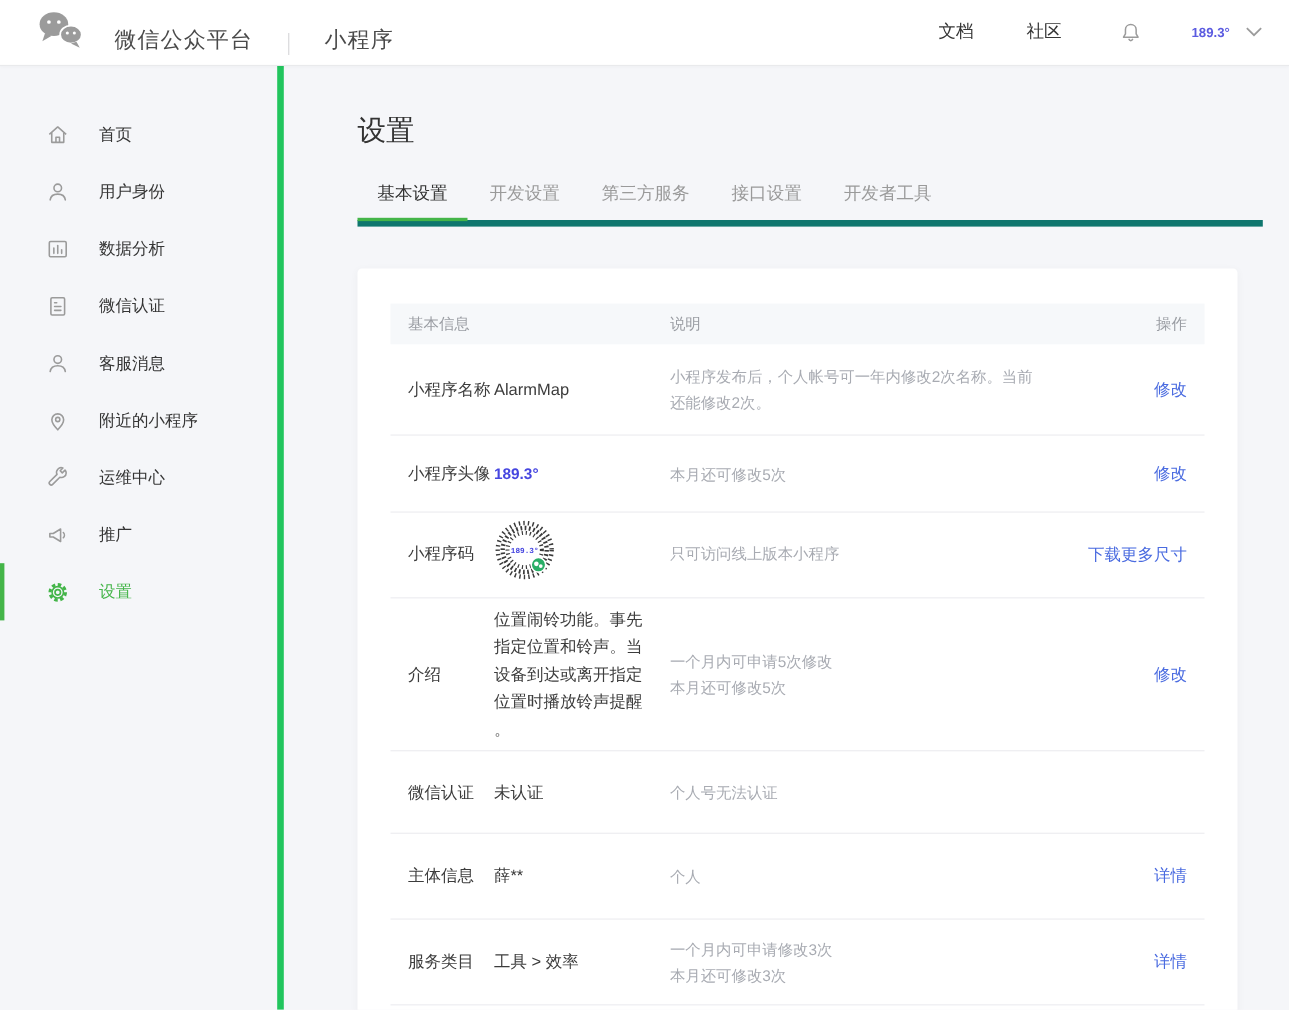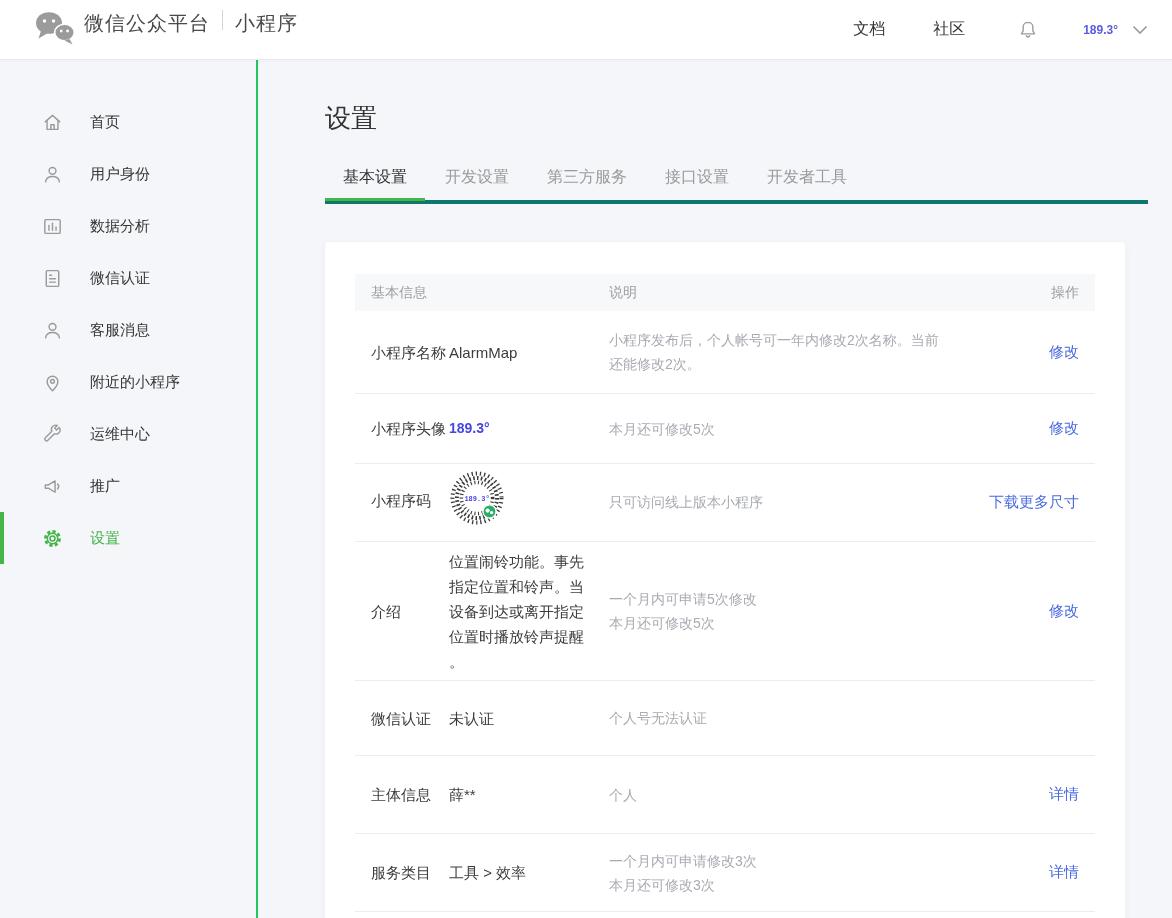--- a/index.html
+++ b/index.html
@@ -4,48 +4,48 @@
 <style>
   * { margin:0; padding:0; box-sizing:border-box; }
   html,body { width:1172px; height:918px; overflow:hidden;
     font-family:"Liberation Sans","DejaVu Sans",sans-serif;
     background:#f5f6f9; color:#353535; }
 
   
   .topbar { height:60px; background:#fff; display:flex; align-items:center;
     padding:0 24px 0 34px; border-bottom:1px solid #e9eaec;
     box-shadow:0 1px 3px rgba(0,0,0,.03); position:relative; z-index:5; }
-  .brand { display:flex; align-items:flex-start; gap:8px; }
+  .brand { display:flex; align-items:flex-end; gap:28px; }
   .brand-title { font-size:20px; color:#4a4a4a; letter-spacing:1px; }
   .brand-sep { width:1px; height:20px; background:#d5d5d8; margin:0 4px; }
   .brand-product { font-size:20px; color:#4a4a4a; letter-spacing:1px; }
   .topnav { margin-left:auto; display:flex; align-items:center; }
   .topnav-link { font-size:16px; color:#353535; margin-left:48px; cursor:pointer; }
   .bell-wrap { margin-left:52px; cursor:pointer; display:flex; }
   .account { margin-left:44px; display:flex; align-items:center; gap:14px; cursor:pointer; }
   .account-name { font-size:12px; color:#5b5be0; font-weight:bold; }
 
   
   .page { display:flex; height:858px; }
-  .sidebar { width:258px; flex:0 0 258px; border-right:2px solid #22c55e; padding-top:42px; }
+  .sidebar { width:258px; flex:0 0 258px; border-right:6px solid #22c55e; padding-top:42px; }
   .side-item { position:relative; height:40px; margin-bottom:12px; display:flex;
     align-items:center; padding-left:40px; cursor:pointer; }
   .side-item .s-icon { width:24px; height:24px; display:flex; align-items:center;
     justify-content:center; color:#9b9b9b; }
   .side-item .s-label { margin-left:26px; font-size:15px; color:#353535; }
   .side-item.active .s-label { color:#44b549; }
   .side-item.active .s-icon { color:#44b549; }
   .side-item.active::before { content:""; position:absolute; left:0; top:-6px;
     bottom:-6px; width:4px; background:#44b549; }
   .s-icon svg { display:block; }
 
   
   .content { flex:1; padding:40px 24px 0 67px; }
   .page-title { font-size:26px; font-weight:400; color:#333; line-height:36px; margin-bottom:30px; }
-  .tabs { display:flex; padding-left:18px; border-bottom:4px solid #0f766e; }
+  .tabs { display:flex; padding-left:18px; border-bottom:6px solid #0f766e; }
   .tab { position:relative; font-size:16px; color:#9a9a9a; line-height:22px;
     padding-bottom:12px; margin-right:38px; cursor:pointer; }
   .tab.active { color:#333; }
   .tab.active::after { content:""; position:absolute; left:-18px; right:-18px;
     bottom:-1px; height:3px; background:#44b549; }
 
   .card { width:800px; margin-top:38px; background:#fff; border-radius:4px;
     box-shadow:0 2px 8px rgba(0,0,0,.04); padding:32px 30px 0; height:700px; }
 
   .thead { display:flex; align-items:center; height:37px; background:#f6f8fa;

